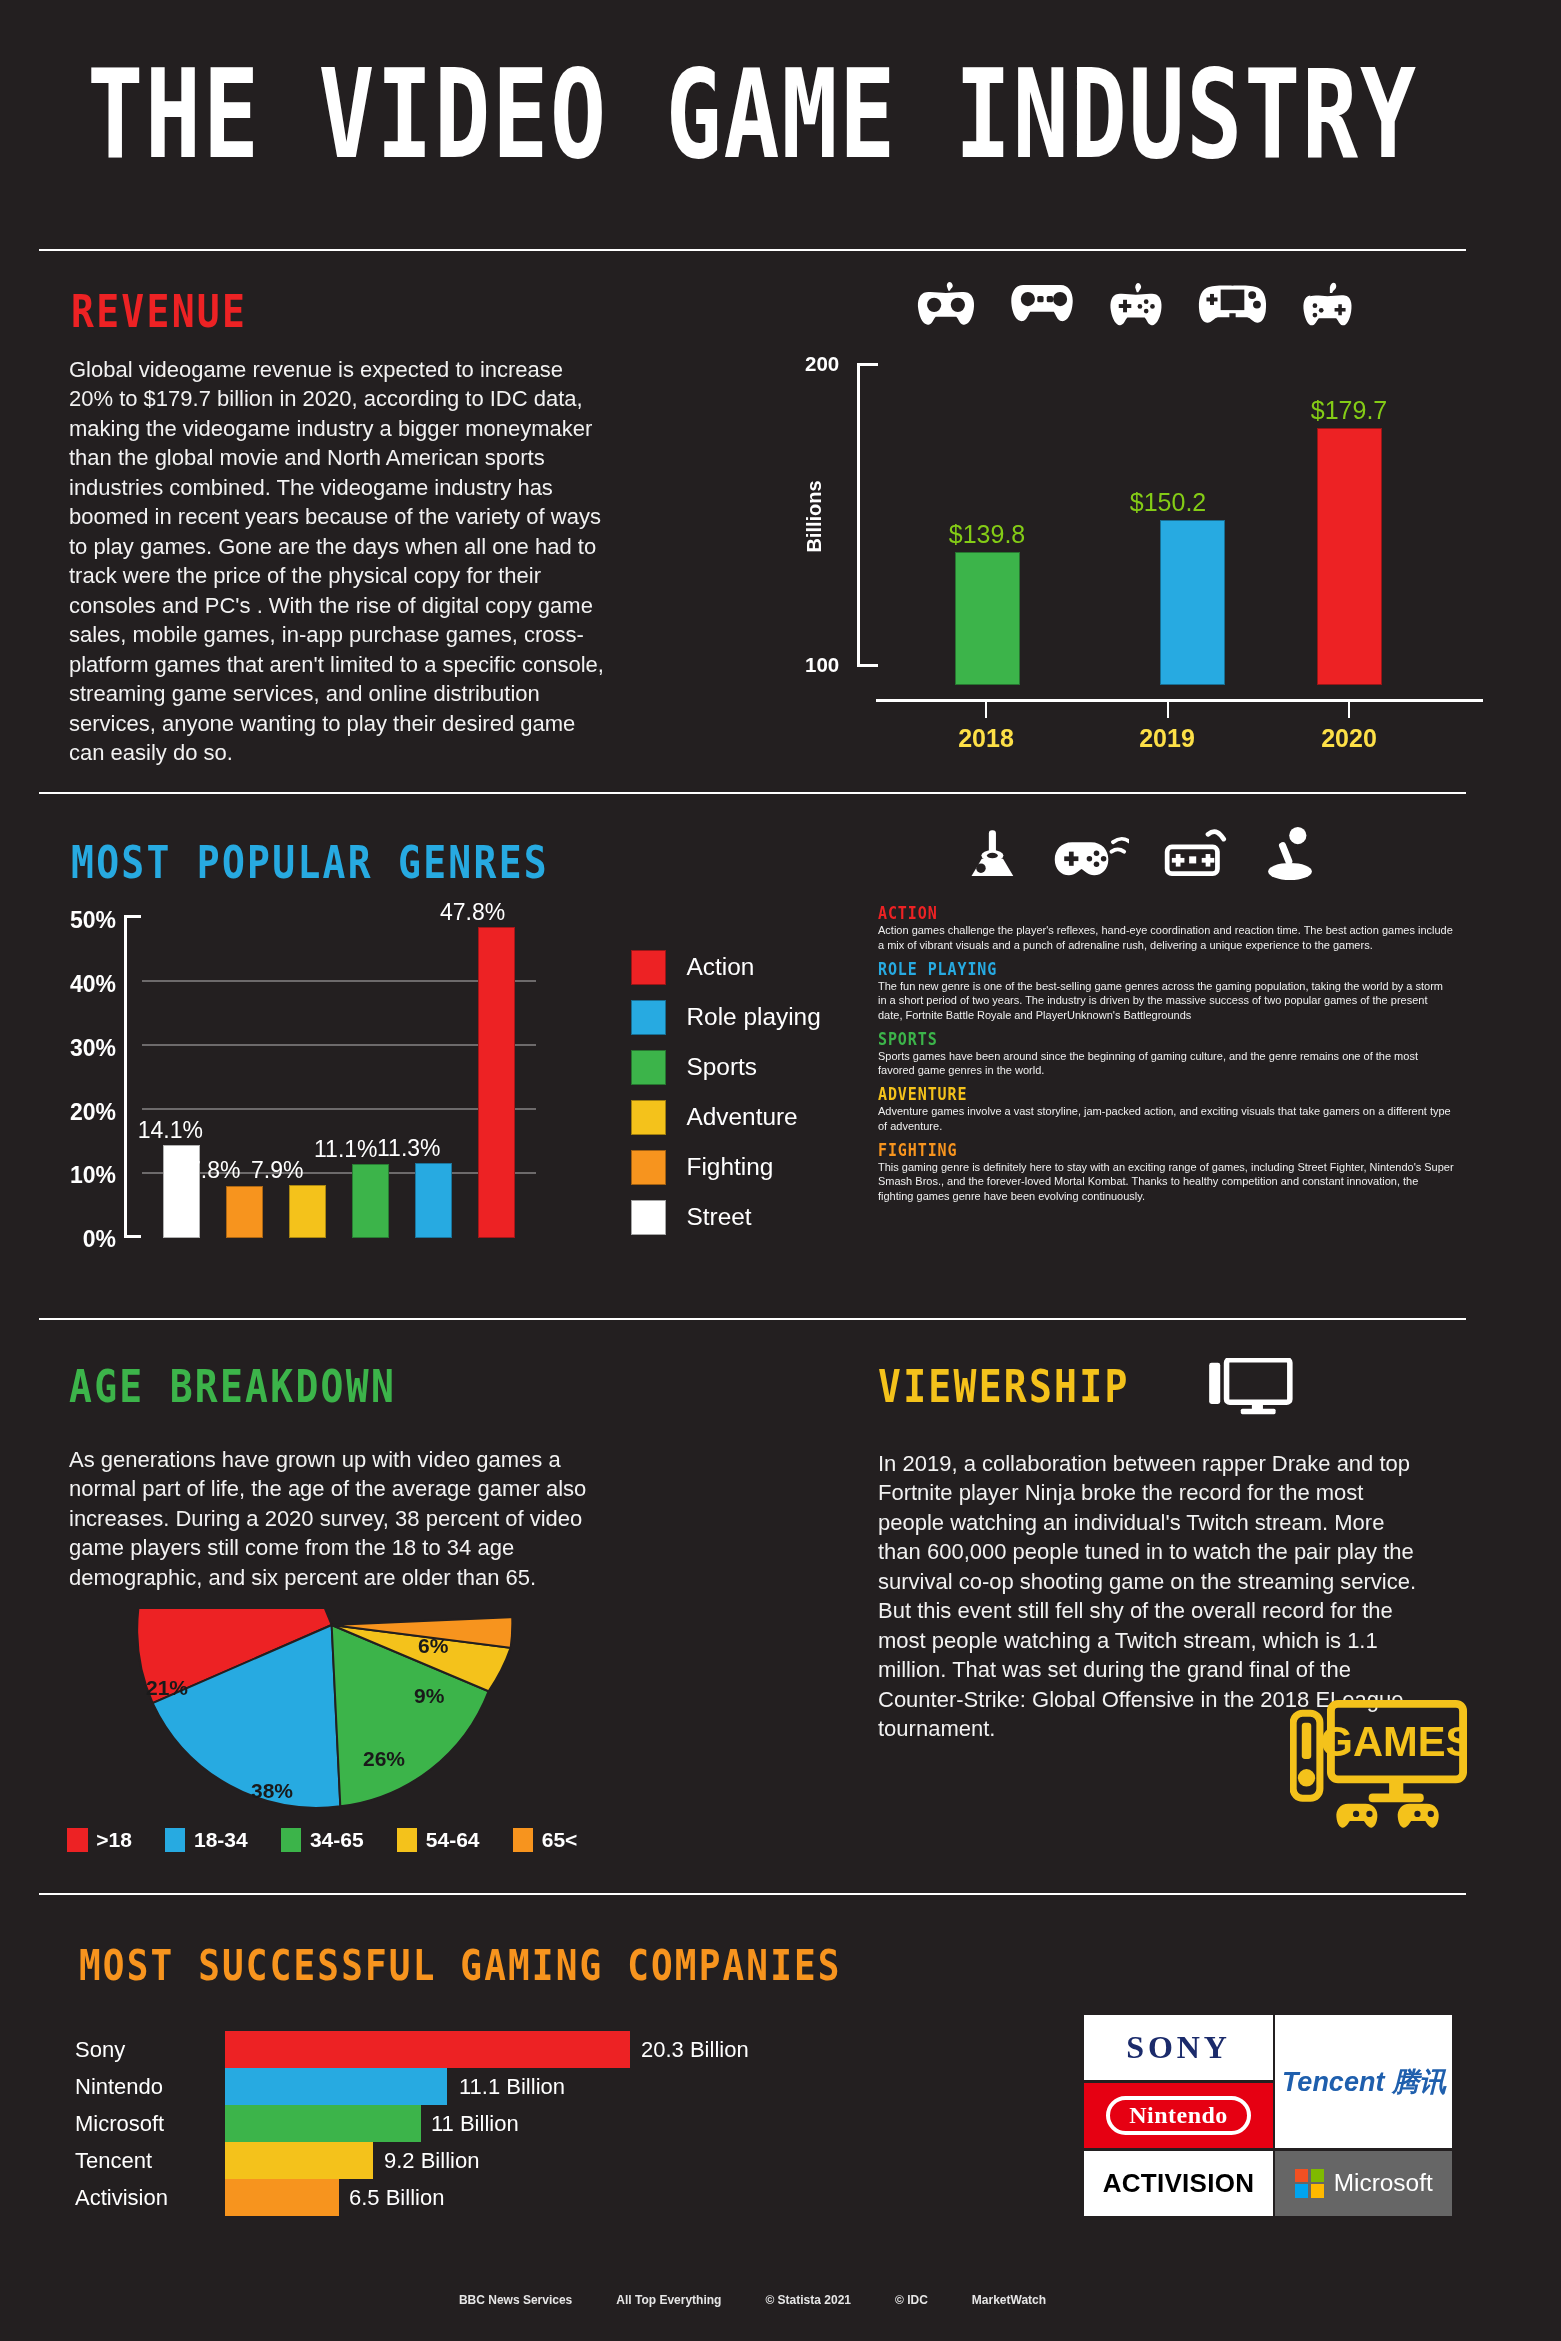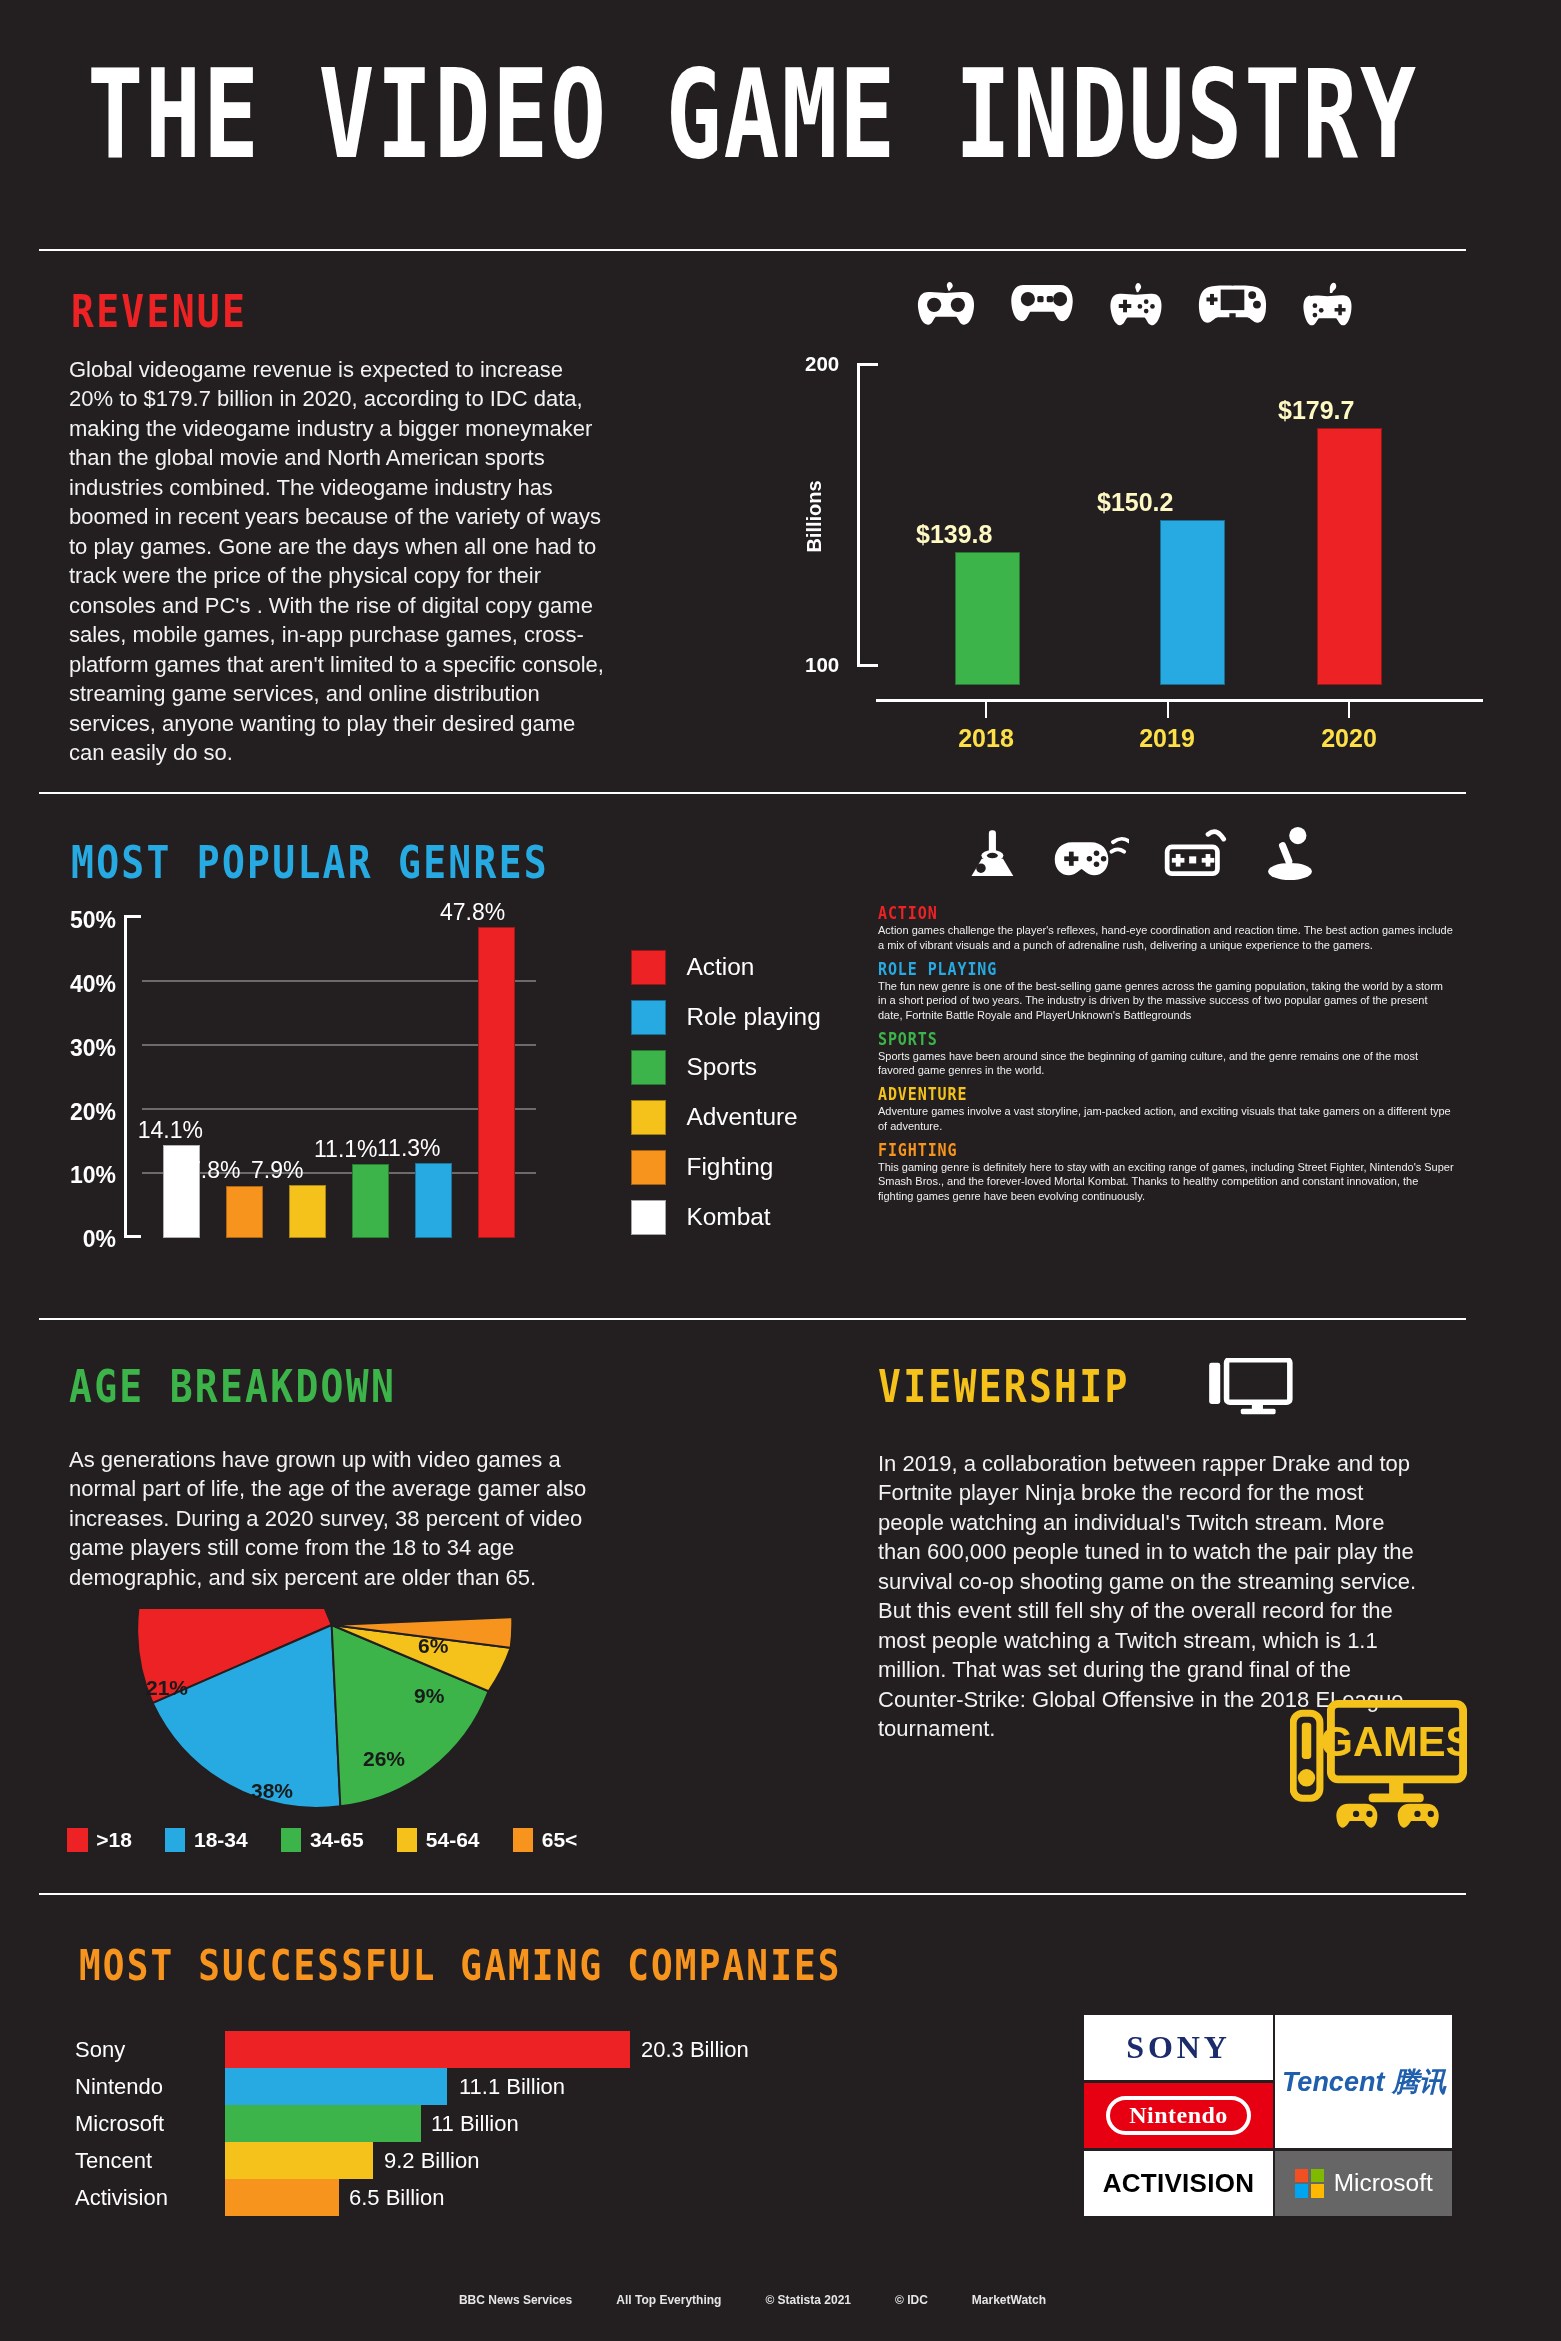--- a/index.html
+++ b/index.html
@@ -58,21 +58,21 @@
   #rev-yaxis{position:absolute;left:68px;top:16px;width:3.2px;height:304px;background:#fff;}
   #rev-ytop{position:absolute;left:68px;top:16px;width:20.5px;height:3.2px;background:#fff;}
   #rev-ybot{position:absolute;left:68px;top:317px;width:20.5px;height:3.2px;background:#fff;}
   #rev-xaxis{position:absolute;left:87px;top:352px;width:607px;height:3.2px;background:#fff;}
   #rev-ylabel{
     position:absolute;left:-11px;top:158px;font-size:20px;font-weight:bold;color:#fff;
     transform:rotate(-90deg);transform-origin:center;
   }
   .rev-bar-wrap{position:absolute;bottom:35px;width:63px;}
   .rev-bar{width:63px;border:0.8px solid rgba(0,0,0,.35);}
-  .rev-bar-lbl{position:absolute;width:142px;left:-39px;text-align:left;font-size:25px;font-weight:bold;color:#fef9c3;}
+  .rev-bar-lbl{position:absolute;width:142px;left:-39px;text-align:center;font-size:25px;font-weight:normal;color:#84cc16;}
   .rev-tick{position:absolute;top:355px;width:2.4px;height:16px;background:#fff;}
   .rev-xcat{position:absolute;top:377px;width:126px;text-align:center;font-size:25px;font-weight:bold;color:#fde047;}
 
   
   #genre-chart{position:absolute;left:47px;top:907px;width:552px;height:371px;}
   #g-yaxis{position:absolute;left:77px;top:8px;width:3.2px;height:323px;background:#fff;}
   #g-ytop{position:absolute;left:77px;top:8px;width:17.3px;height:3.2px;background:#fff;}
   #g-ybot{position:absolute;left:77px;top:328px;width:17.3px;height:3.2px;background:#fff;}
   .g-ylab{position:absolute;left:0;width:69px;text-align:right;font-size:23px;font-weight:bold;color:#fff;}
   .g-grid{position:absolute;left:95px;width:394px;height:1.6px;background:#6d6a6b;}
@@ -308,21 +308,21 @@
     <div class="lg-row">
       <span class="lg-sw" style="background:#f4c21b;"></span>
       <span class="lg-tx">Adventure</span>
     </div>
     <div class="lg-row">
       <span class="lg-sw" style="background:#f7941e;"></span>
       <span class="lg-tx">Fighting</span>
     </div>
     <div class="lg-row">
       <span class="lg-sw" style="background:#ffffff;"></span>
-      <span class="lg-tx">Kombat</span>
+      <span class="lg-tx">Street</span>
     </div>
   </div>
 
   <div id="genre-desc">
     <div class="gd-h pixel c-red">ACTION</div>
     <p class="gd-p">Action games challenge the player's reflexes, hand-eye coordination and reaction time. The best action games include a mix of vibrant visuals and a punch of adrenaline rush, delivering a unique experience to the gamers.</p>
     <div class="gd-h pixel c-blue">ROLE PLAYING</div>
     <p class="gd-p">The fun new genre is one of the best-selling game genres across the gaming population, taking the world by a storm in a short period of two years. The industry is driven by the massive success of two popular games of the present date, Fortnite Battle Royale and PlayerUnknown's Battlegrounds</p>
     <div class="gd-h pixel c-green">SPORTS</div>
     <p class="gd-p">Sports games have been around since the beginning of gaming culture, and the genre remains one of the most favored game genres in the world.</p>

